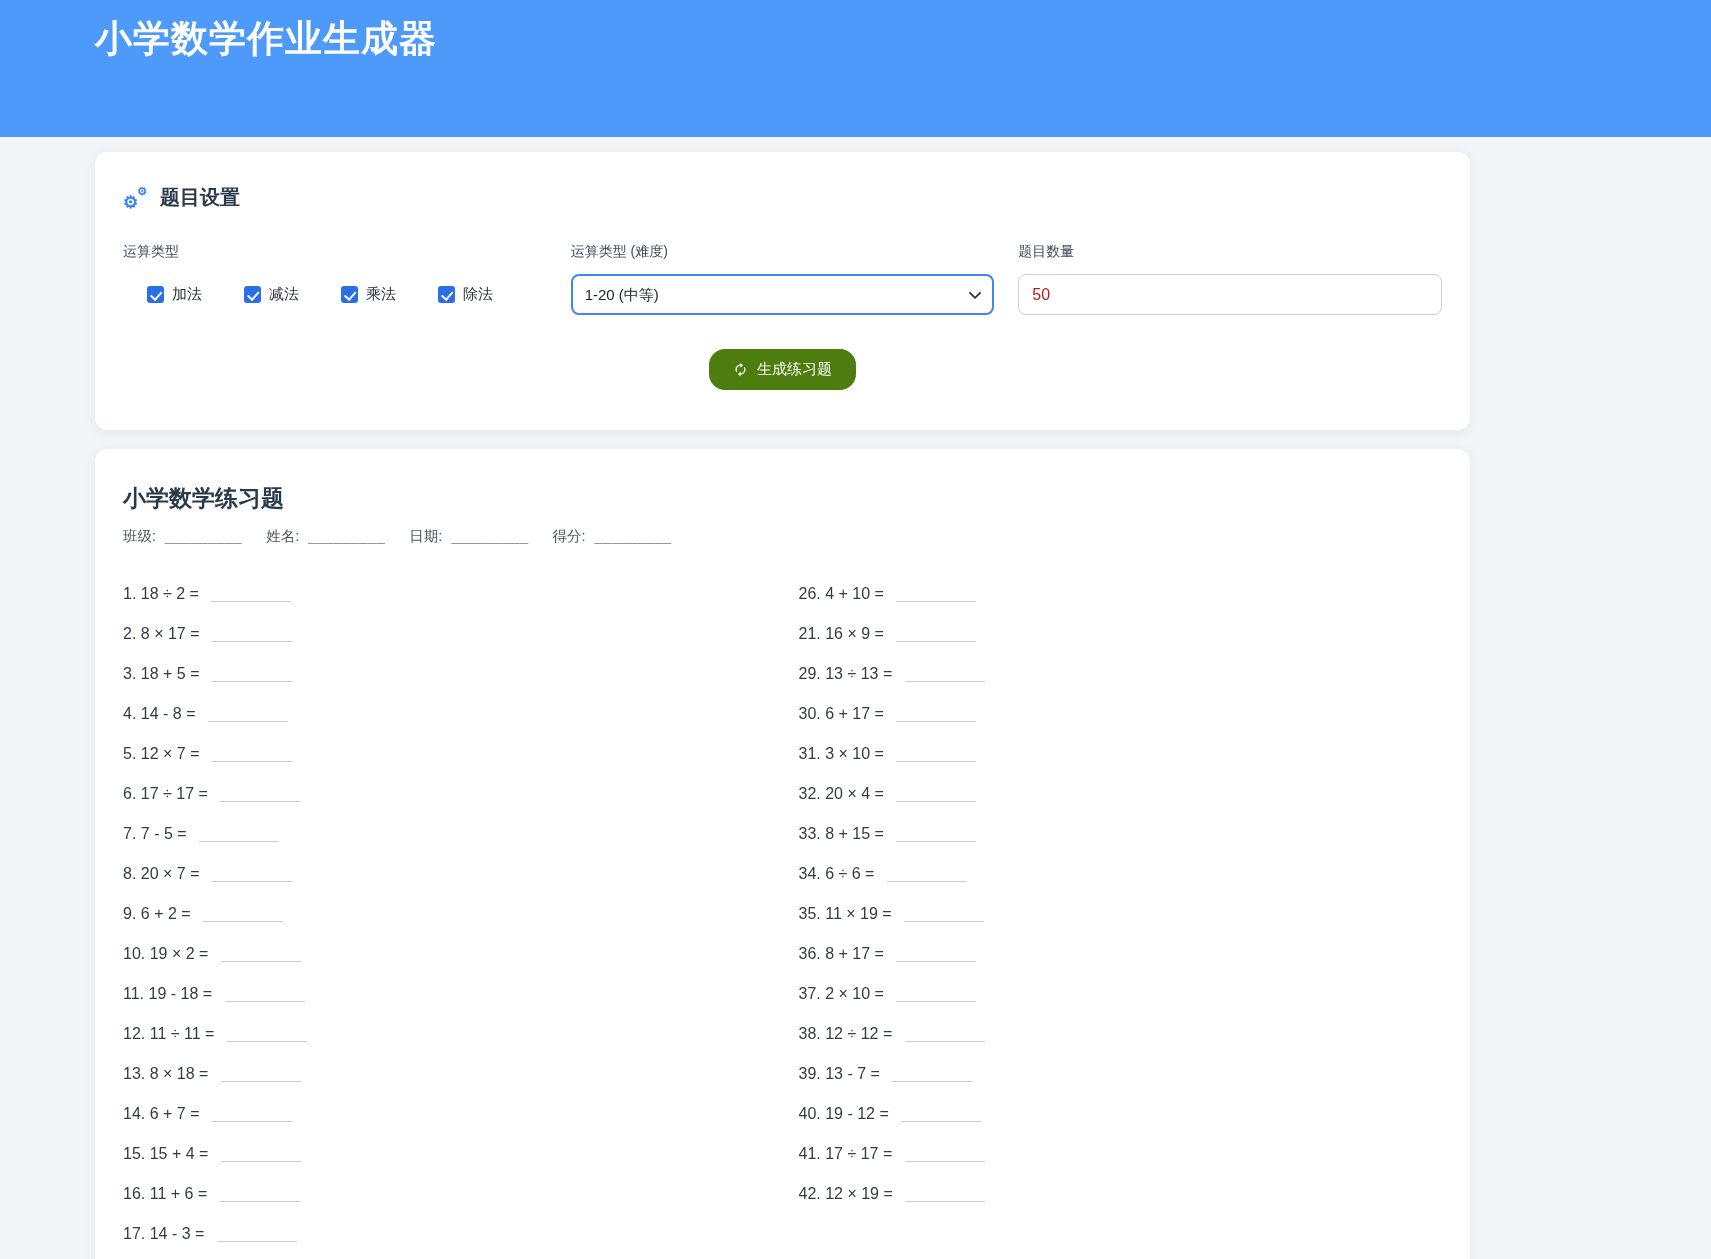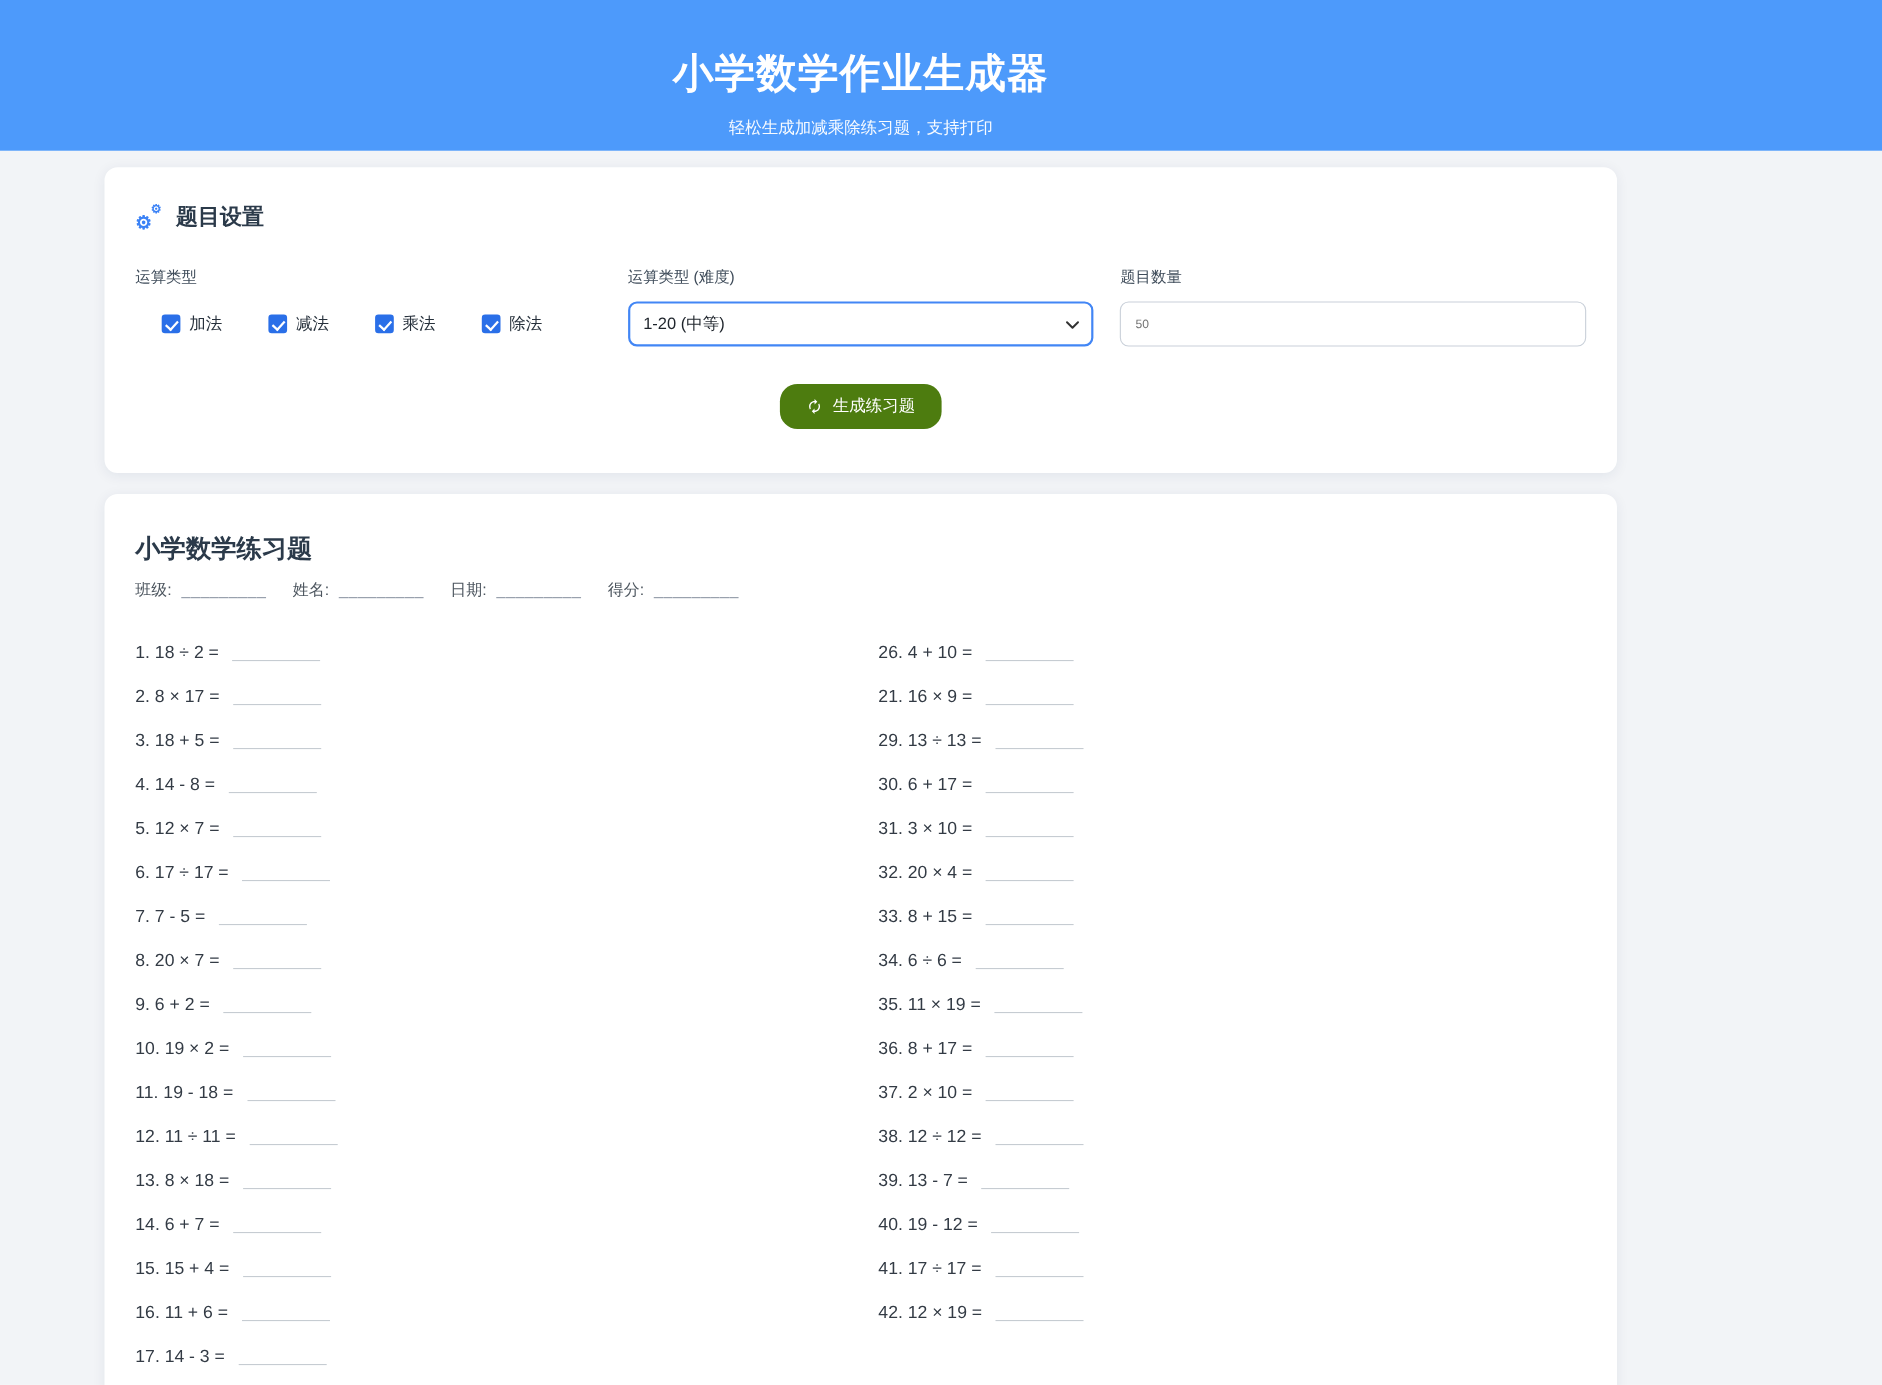--- a/index.html
+++ b/index.html
@@ -5,21 +5,21 @@
   * { box-sizing: border-box; }
   html,body { margin:0; padding:0; }
   body {
     width:1711px; height:1259px; overflow:hidden;
     background:#f2f4f7;
     font-family:"Liberation Sans", sans-serif;
     color:#333b45;
   }
   
   .app-header { background:#4d9afb; height:137px; }
-  .header-inner { width:1375px; margin-left:95px; text-align:center; color:#fff; padding-top:42px; }
+  .header-inner { width:1375px; margin-left:95px; color:#fff; padding-top:14px; }
   .app-title { margin:0; font-size:37px; font-weight:bold; letter-spacing:1px; }
   .app-subtitle { margin:15px 0 0; font-size:15px; color:rgba(255,255,255,.96); }
 
   
   .container { width:1375px; margin-left:95px; }
   .card { background:#fff; border-radius:12px; box-shadow:0 2px 12px rgba(20,40,80,.07); }
 
   
   .settings-card { margin-top:15px; padding:32px 28px 40px; }
   .card-title { margin:0; font-size:20px; font-weight:bold; color:#2b3a4a; display:flex; align-items:center; gap:10px; }
@@ -46,21 +46,21 @@
   .select-wrap select {
     width:100%; height:41px; border:2px solid #4286f5; border-radius:8px;
     padding:0 36px 0 12px; font-size:15px; color:#1e242b; background:#fff;
     appearance:none; -webkit-appearance:none; outline:none;
     font-family:"Liberation Sans", sans-serif;
   }
   .chevron { position:absolute; right:13px; top:50%; transform:translateY(-45%); pointer-events:none; line-height:0; }
 
   .count-input {
     width:100%; height:41px; border:1px solid #c9d0d9; border-radius:8px;
-    padding:0 13px; font-size:11px; color:#737373; outline:none;
+    padding:0 13px; font-size:16px; color:#b91c1c; outline:none;
     font-family:"Liberation Sans", sans-serif;
   }
 
   .btn-row { text-align:center; margin-top:34px; }
   .generate-btn {
     display:inline-flex; align-items:center; gap:9px;
     background:#4d7c0f; color:#fff; border:none; border-radius:16px;
     height:41px; padding:0 24px; font-size:15px; cursor:pointer;
     font-family:"Liberation Sans", sans-serif;
   }
@@ -80,21 +80,20 @@
     display:inline-block; width:80px; height:12px; margin-left:8px;
     border-bottom:1.6px solid #c6ccd2; transform:translateY(3px);
   }
 </style>
 </head>
 <body>
 
 <header class="app-header">
   <div class="header-inner">
     <h1 class="app-title">小学数学作业生成器</h1>
-    <p class="app-subtitle">轻松生成加减乘除练习题，支持打印</p>
   </div>
 </header>
 
 <main class="container">
 
   <section class="card settings-card">
     <h2 class="card-title">
       <span class="gears">
           <span class="g1">⚙</span>
           <span class="g2">⚙</span>

